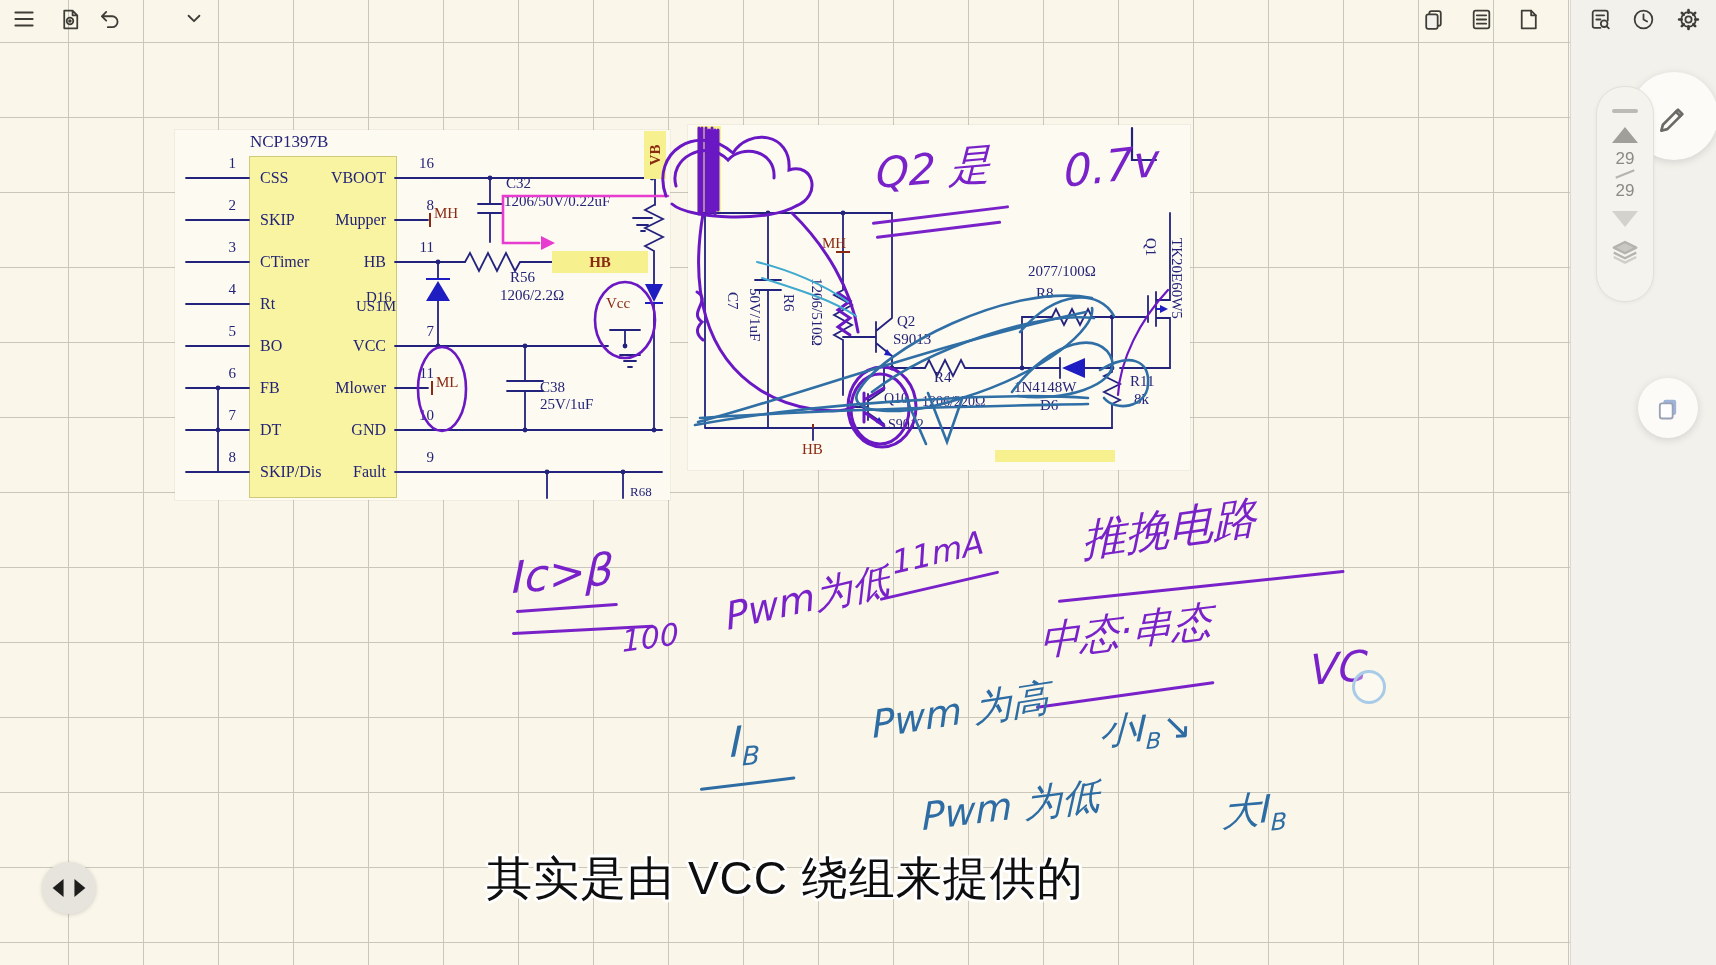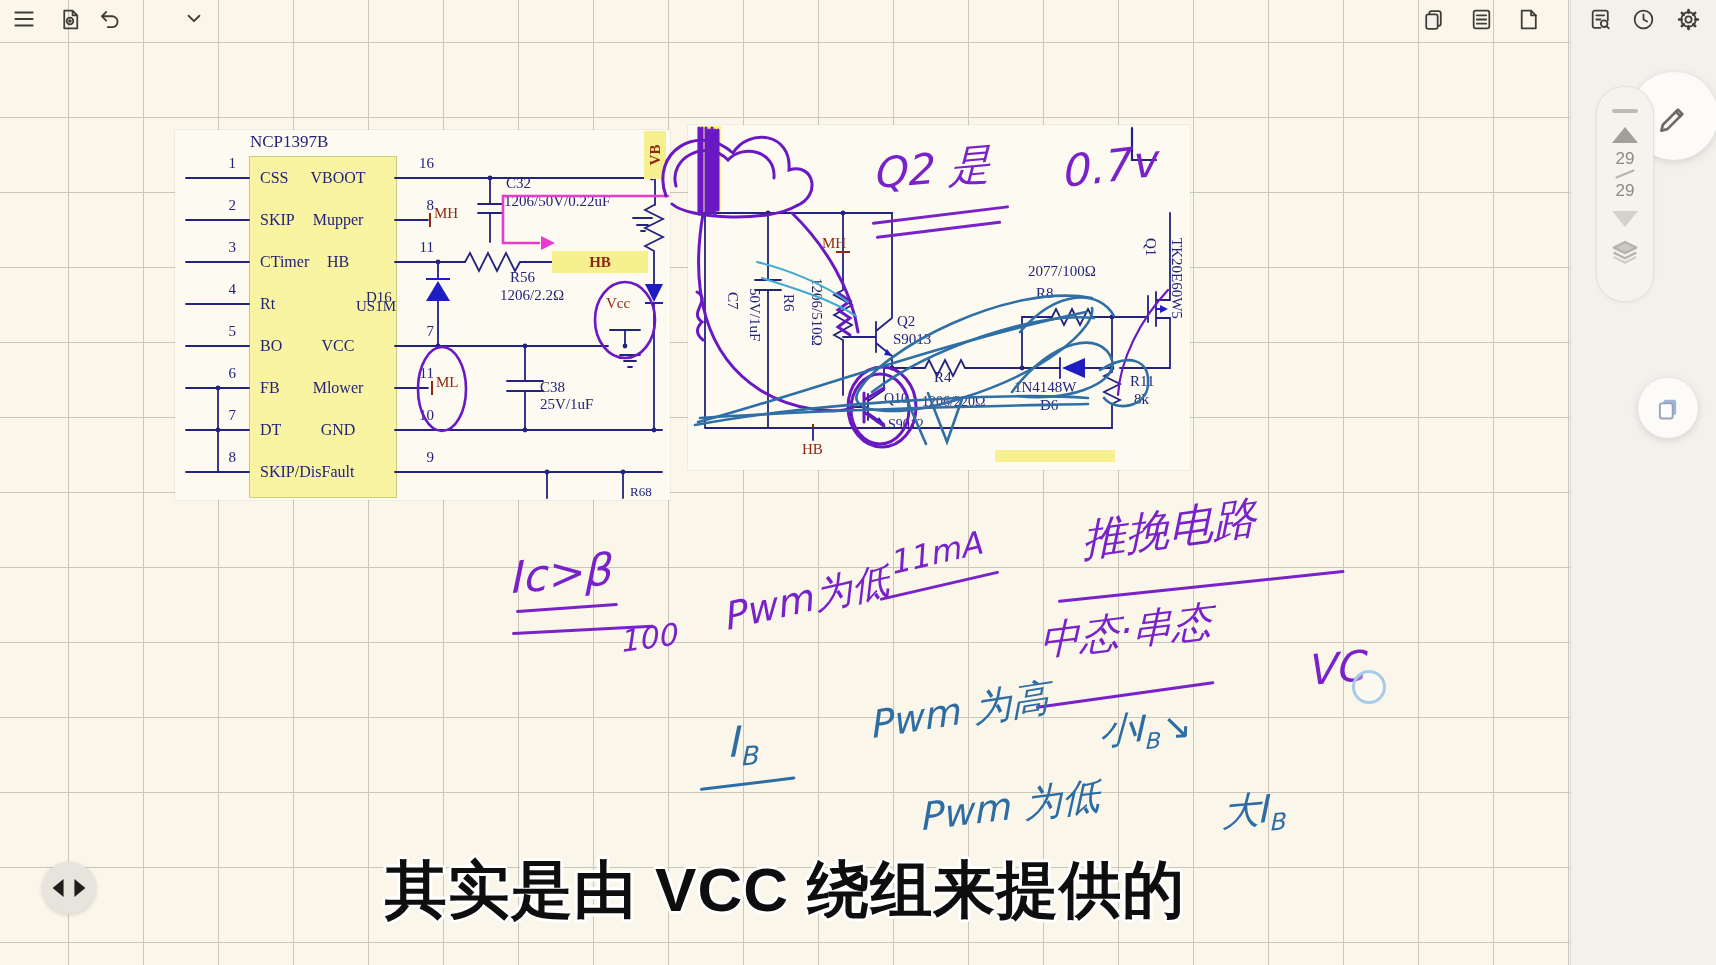--- a/index.html
+++ b/index.html
@@ -21,32 +21,32 @@
   #scribbles{z-index:4;}
   
   .lbl{position:absolute;font-family:"Liberation Serif",serif;color:#232378;white-space:nowrap;z-index:3;font-size:15px;line-height:18px;}
   .lbl.big{font-size:16px;line-height:20px;}
   .red{color:#8a2a12;}
   .ybox{position:absolute;background:#f6f08f;z-index:3;display:flex;align-items:center;justify-content:center;}
   .rot90{transform:rotate(90deg);transform-origin:0 0;}
   
   #ic-body{left:249px;top:156px;width:146px;height:340px;background:#f8f4a2;border:1px solid #cfc97a;z-index:2;}
   .num{width:36px;text-align:right;}
-  .rlab{width:96px;text-align:center;}
+  .rlab{width:96px;text-align:right;}
   
   .hw{position:absolute;font-family:"DejaVu Sans",sans-serif;font-style:italic;white-space:nowrap;z-index:5;transform-origin:0 50%;}
   .hw sub{font-size:62%;}
   .purple{color:#7a22c9;}
   .blue{color:#2e6da4;}
   .uline{position:absolute;height:3px;border-radius:2px;z-index:5;transform-origin:0 50%;}
   .uline.purple{background:#7a22c9;}
   .uline.blue{background:#2e6da4;}
   
   #subtitle{left:0;top:848px;width:1570px;text-align:center;z-index:6;
-    font-size:62px;font-weight:bold;color:#0e0e0e;letter-spacing:1px;
+    font-size:46px;font-weight:normal;color:#0e0e0e;letter-spacing:1px;
     text-shadow:-2px -2px 0 #fff,2px -2px 0 #fff,-2px 2px 0 #fff,2px 2px 0 #fff,0 -3px 0 #fff,0 3px 0 #fff,-3px 0 0 #fff,3px 0 0 #fff;}
   
   .tbtn{position:absolute;top:5px;width:28px;height:28px;display:flex;align-items:center;justify-content:center;z-index:7;}
   .tbtn svg{stroke:#3f3d38;fill:none;stroke-width:1.7;stroke-linecap:round;stroke-linejoin:round;}
   
   #page-pill{left:1596px;top:86px;width:56px;height:214px;background:#f4f3ee;border:1px solid #e3e0d8;border-radius:28px;
      z-index:7;display:flex;flex-direction:column;align-items:center;box-shadow:0 1px 4px rgba(0,0,0,.05);}
   #pill-handle{width:26px;height:4px;border-radius:2px;background:#bcbbb5;margin-top:22px;}
   .tri-up{width:0;height:0;border-left:13px solid transparent;border-right:13px solid transparent;border-bottom:16px solid #a09f99;margin-top:14px;}
   .tri-down{width:0;height:0;border-left:13px solid transparent;border-right:13px solid transparent;border-top:16px solid #d3d2cc;margin-top:10px;}

